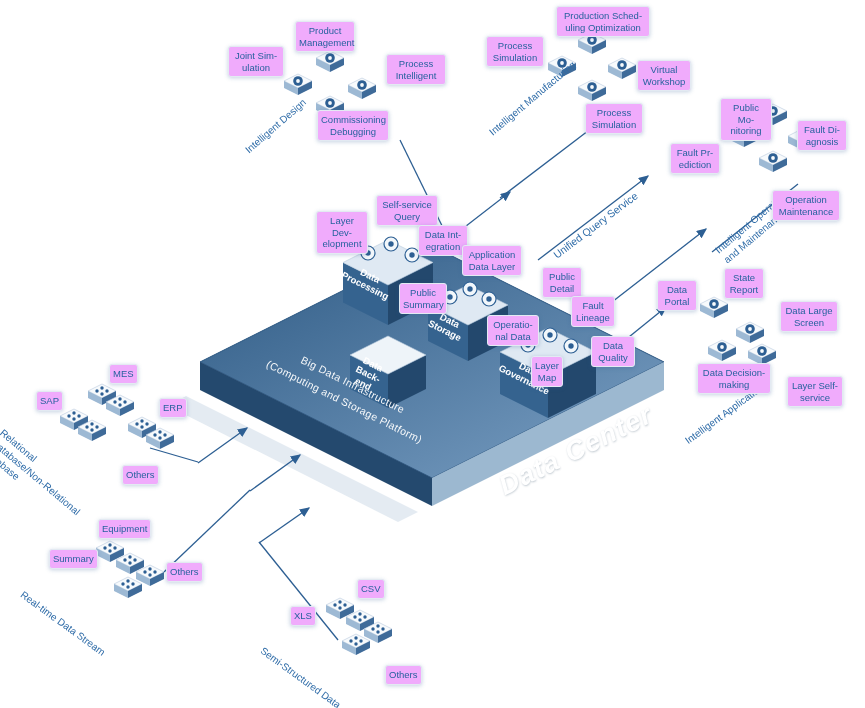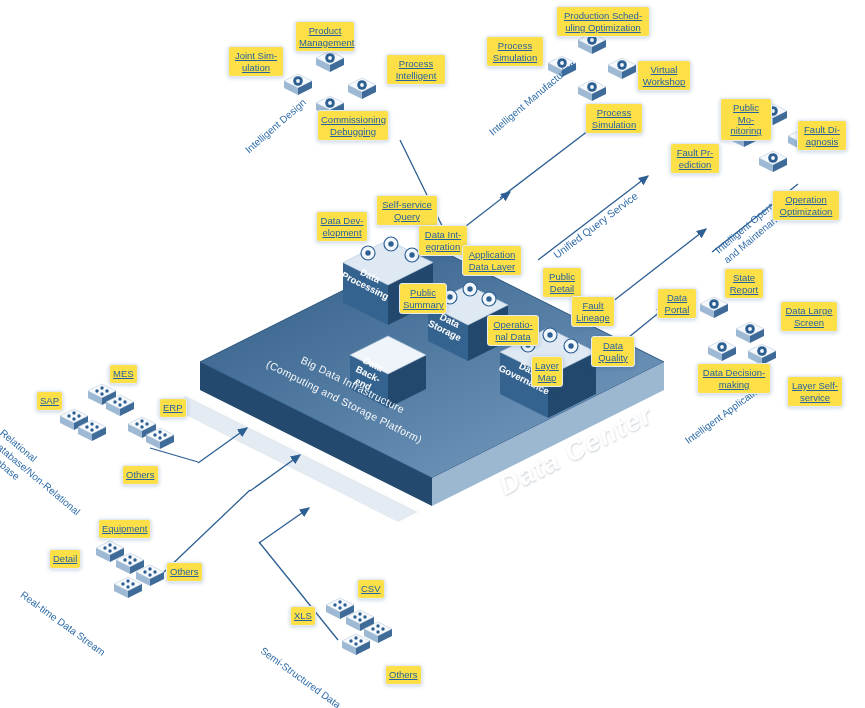--- a/index.html
+++ b/index.html
@@ -2,24 +2,24 @@
 <html><head>
 <meta charset="utf-8">
 <style>
   * { margin:0; padding:0; box-sizing:border-box; }
   html,body { background:#ffffff; }
   body { font-family:"Liberation Sans", sans-serif; }
   .stage { position:relative; width:865px; height:708px; background:#ffffff; overflow:hidden; }
   .stage > svg.base { position:absolute; left:0; top:0; z-index:1; }
   .lbl {
     position:absolute; z-index:6;
-    background:#fde047; border:1px solid #e3eaf2; border-radius:3px;
+    background:#f0abfc; border:1px solid #e3eaf2; border-radius:3px;
     box-shadow:0 1px 4px rgba(45,95,147,.28);
     color:#27629e; font-size:9.5px; font-weight:400; line-height:1.22;
-    padding:3px 3px; text-align:center;text-decoration:underline;
+    padding:3px 3px; text-align:center;
   }
   .nw { white-space:nowrap; }
   .axis {
     position:absolute; z-index:4; color:#2f6ca8; font-size:10px;
     transform-origin:0 0; white-space:nowrap; line-height:1.25;
   }
   .axis.wrap { white-space:normal; }
   .cube-label {
     position:absolute; z-index:5; color:#ffffff; font-size:9.5px; font-weight:700;
     transform-origin:0 0; transform:rotate(26.5deg); text-align:center; line-height:1.15;
@@ -168,21 +168,21 @@
     <div>Big Data Infrastructure</div>
     <div>(Computing and Storage Platform)</div>
   </div>
   <div class="plat-title" style="left:494px;top:474px">Data Center</div>
 
   <div class="cube-label" style="left:349px;top:260px;width:52px">Data Processing</div>
   <div class="cube-label" style="left:433px;top:307px;width:42px">Data Storage</div>
   <div class="cube-label" style="left:506px;top:353px;width:56px">Data Governance</div>
   <div class="cube-label" style="left:359px;top:352px;width:36px">Data Back-end</div>
 
-  <div class="lbl" style="left:316px;top:211px;width:52px">Data Dev-elopment</div>
+  <div class="lbl" style="left:316px;top:211px;width:52px">Layer Dev-elopment</div>
   <div class="lbl" style="left:376px;top:195px;width:62px">Self-service Query</div>
   <div class="lbl" style="left:418px;top:225px;width:50px">Data Int-egration</div>
   <div class="lbl" style="left:462px;top:245px;width:60px">Application Data Layer</div>
   <div class="lbl" style="left:399px;top:283px;width:48px">Public Summary</div>
   <div class="lbl" style="left:542px;top:267px;width:40px">Public Detail</div>
   <div class="lbl" style="left:487px;top:315px;width:52px">Operatio-nal Data</div>
   <div class="lbl" style="left:571px;top:296px;width:44px">Fault Lineage</div>
   <div class="lbl" style="left:591px;top:336px;width:44px">Data Quality</div>
   <div class="lbl" style="left:531px;top:356px;width:32px">Layer Map</div>
 
@@ -196,38 +196,38 @@
   <div class="lbl" style="left:556px;top:6px;width:94px">Production Sched-uling Optimization</div>
   <div class="lbl" style="left:637px;top:60px;width:54px">Virtual Workshop</div>
   <div class="lbl" style="left:585px;top:103px;width:58px">Process Simulation</div>
   <div class="axis" style="left:487px;top:129px;transform:rotate(-40deg)">Intelligent Manufacturing</div>
 
   <div class="axis" style="left:551px;top:251px;transform:rotate(-37deg);font-size:10.5px">Unified Query Service</div>
 
   <div class="lbl" style="left:720px;top:98px;width:52px">Public Mo-nitoring</div>
   <div class="lbl" style="left:797px;top:120px;width:50px">Fault Di-agnosis</div>
   <div class="lbl" style="left:670px;top:143px;width:50px">Fault Pr-ediction</div>
-  <div class="lbl" style="left:772px;top:190px;width:68px">Operation Optimization</div>
+  <div class="lbl" style="left:772px;top:190px;width:68px">Operation Maintenance</div>
   <div class="axis wrap" style="left:713px;top:247px;width:98px;transform:rotate(-40deg)">Intelligent Operation and Maintenance</div>
 
   <div class="lbl" style="left:724px;top:268px;width:40px">State Report</div>
   <div class="lbl" style="left:780px;top:301px;width:58px">Data Large Screen</div>
-  <div class="lbl" style="left:657px;top:288px;width:40px">Data Portal</div>
+  <div class="lbl" style="left:657px;top:280px;width:40px">Data Portal</div>
   <div class="lbl" style="left:697px;top:363px;width:74px">Data Decision-making</div>
   <div class="lbl" style="left:787px;top:376px;width:56px">Layer Self-service</div>
   <div class="axis" style="left:683px;top:437px;transform:rotate(-36deg)">Intelligent Application</div>
 
   <div class="lbl nw" style="left:36px;top:391px">SAP</div>
   <div class="lbl nw" style="left:109px;top:364px">MES</div>
   <div class="lbl nw" style="left:159px;top:398px">ERP</div>
   <div class="lbl nw" style="left:122px;top:465px">Others</div>
   <div class="axis wrap" style="left:5px;top:427px;width:114px;transform:rotate(40deg)">Relational Database/Non-Relational Database</div>
 
   <div class="lbl nw" style="left:98px;top:519px">Equipment</div>
-  <div class="lbl nw" style="left:49px;top:549px">Detail</div>
+  <div class="lbl nw" style="left:49px;top:549px">Summary</div>
   <div class="lbl nw" style="left:166px;top:562px">Others</div>
   <div class="axis" style="left:25px;top:589px;transform:rotate(36deg)">Real-time Data Stream</div>
 
   <div class="lbl nw" style="left:290px;top:606px">XLS</div>
   <div class="lbl nw" style="left:357px;top:579px">CSV</div>
   <div class="lbl nw" style="left:385px;top:665px">Others</div>
   <div class="axis" style="left:265px;top:645px;transform:rotate(36deg)">Semi-Structured Data</div>
 
 </div>
 

